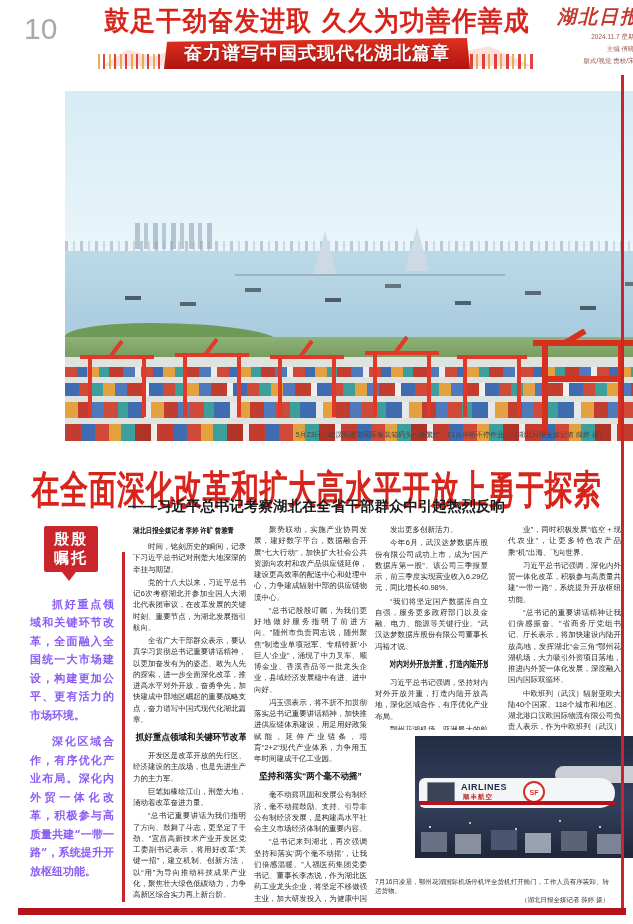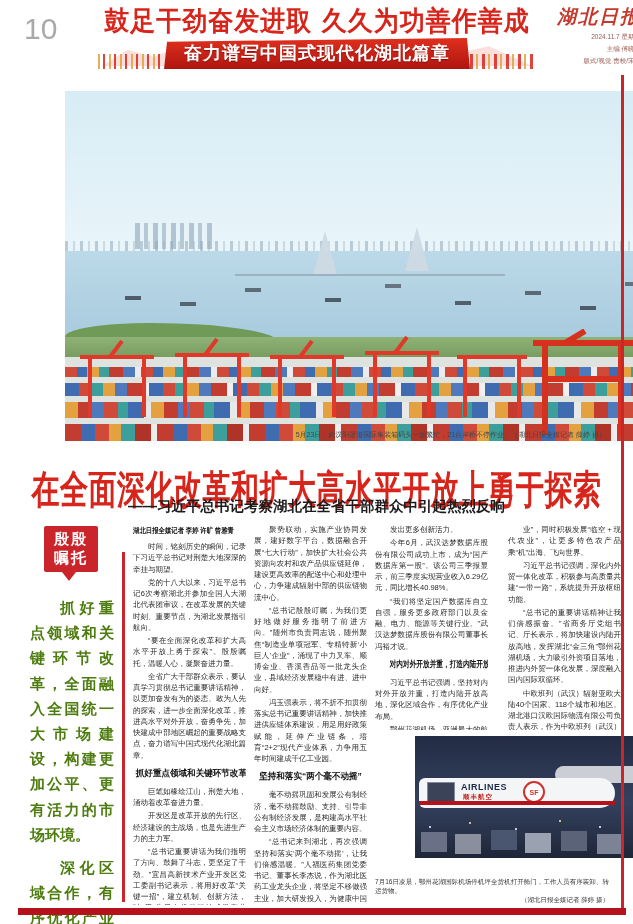--- a/index.html
+++ b/index.html
@@ -57,22 +57,22 @@
   .headline{position:absolute;left:0;top:445px;width:633px;text-align:center;color:#d8251c;
     font-weight:bold;font-size:28px;white-space:nowrap;transform:scaleY(1.4);transform-origin:top center;letter-spacing:.5px;}
   .subtitle{position:absolute;left:0;top:497px;width:633px;text-align:center;font-weight:bold;font-size:14.5px;color:#1c1c1c;}
   
   .content{position:absolute;left:30px;top:524px;width:579px;height:381px;display:flex;gap:8px;}
   .sidebar{width:84px;flex:none;}
   .badge{width:54px;height:46px;margin:2px 6px 0 14px;background:#c9252b;border-radius:2px;
     display:flex;flex-direction:column;align-items:center;justify-content:center;
     color:#fff;font-family:"DejaVu Serif",serif;font-weight:bold;font-size:15px;line-height:1.25;letter-spacing:2px;}
   .badge-tip{width:0;height:0;border:7px solid transparent;border-top:9px solid #c9252b;margin-left:32px;}
-  .sidebar p{margin:8px 0 0;font-family:"DejaVu Serif",serif;font-weight:bold;font-size:15px;
-    line-height:1.68;text-align:justify;text-indent:2em;color:#4d7c0f;}
+  .sidebar p{margin:8px 0 0;font-family:"DejaVu Serif",serif;font-weight:bold;font-size:11px;
+    line-height:1.68;text-align:justify;text-indent:2em;color:#8b5cf6;}
   .vrule{width:3px;flex:none;background:#c9252b;height:350px;margin-top:28px;}
   .col{width:113px;flex:none;height:381px;overflow:hidden;}
   .col.short{height:206px;}
   .byline{display:block;font-size:7.5px;font-weight:bold;color:#111;white-space:nowrap;
     transform:scaleX(.85);transform-origin:left;margin:2px 0 5px;}
   .col p{margin:0 0 2px;font-size:7.5px;line-height:1.5;text-align:justify;text-indent:2em;color:#2a2a2a;}
   .subhead{font-size:9px;font-weight:bold;color:#111;text-align:center;margin:6px 0;white-space:nowrap;
     transform:scaleX(.95);transform-origin:center;}
   .subhead.tight{transform:scaleX(.74);}
   .right-block{width:234px;flex:none;display:flex;flex-direction:column;}
@@ -166,25 +166,24 @@
     <p>抓好重点领域和关键环节改革，全面融入全国统一大市场建设，构建更加公平、更有活力的市场环境。</p>
     <p>深化区域合作，有序优化产业布局。深化内外贸一体化改革，积极参与高质量共建“一带一路”，系统提升开放枢纽功能。</p>
   </aside>
 
   <div class="vrule"></div>
 
   <div class="col">
     <span class="byline">湖北日报全媒记者 李婷 许旷 曾雅青</span>
     <p>时间，铭刻历史的瞬间，记录下习近平总书记对荆楚大地深深的牵挂与期望。</p>
     <p>党的十八大以来，习近平总书记6次考察湖北并参加全国人大湖北代表团审议，在改革发展的关键时刻、重要节点，为湖北发展指引航向。</p>
-    <p>“要在全面深化改革和扩大高水平开放上勇于探索”。殷殷嘱托，温暖人心，凝聚奋进力量。</p>
     <p>全省广大干部群众表示，要认真学习贯彻总书记重要讲话精神，以更加奋发有为的姿态、敢为人先的探索，进一步全面深化改革，推进高水平对外开放，奋勇争先，加快建成中部地区崛起的重要战略支点，奋力谱写中国式现代化湖北篇章。</p>
     <div class="subhead">抓好重点领域和关键环节改革</div>
+    <p>开发区是改革开放的先行区、经济建设的主战场，也是先进生产力的主力军。</p>
     <p>巨笔如椽绘江山，荆楚大地，涌动着改革奋进力量。</p>
-    <p>开发区是改革开放的先行区、经济建设的主战场，也是先进生产力的主力军。</p>
     <p>“总书记重要讲话为我们指明了方向、鼓舞了斗志，更坚定了干劲。”宜昌高新技术产业开发区党工委副书记表示，将用好改革“关键一招”，建立机制、创新方法，以“用”为导向推动科技成果产业化，聚焦壮大绿色低碳动力，力争高新区综合实力再上新台阶。</p>
 
   </div>
 
   <div class="col">
     <p>聚势联动，实施产业协同发展，建好数字平台，数据融合开展“七大行动”，加快扩大社会公共资源向农村和农产品供应链延伸，建设更高效率的配送中心和处理中心，力争建成辐射中部的供应链物流中心。</p>
     <p>“总书记殷殷叮嘱，为我们更好地做好服务指明了前进方向。”随州市负责同志说，随州聚焦“制造业单项冠军、专精特新‘小巨人’企业”，涌现了中力叉车、顺博金业、香溪香品等一批龙头企业，县域经济发展稳中有进、进中向好。</p>
     <p>冯玉强表示，将不折不扣贯彻落实总书记重要讲话精神，加快推进供应链体系建设，用足用好政策赋能，延伸产业链条，培育“2+2”现代产业体系，力争用五年时间建成千亿工业园。</p>
     <div class="subhead">坚持和落实“两个毫不动摇”</div>
     <p>毫不动摇巩固和发展公有制经济，毫不动摇鼓励、支持、引导非公有制经济发展，是构建高水平社会主义市场经济体制的重要内容。</p>

